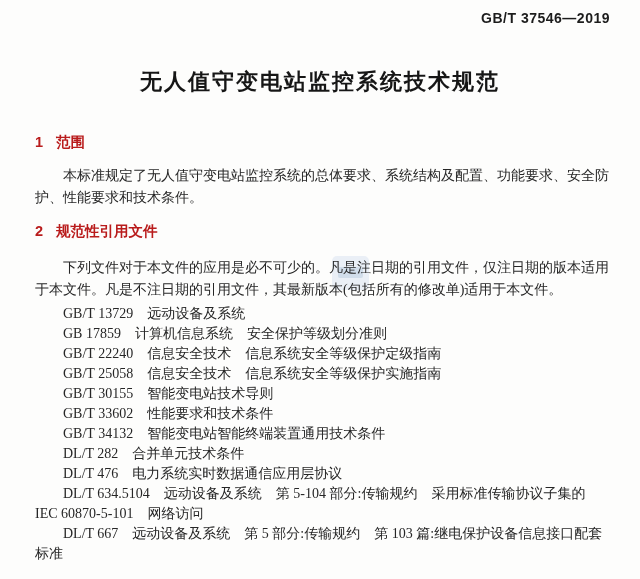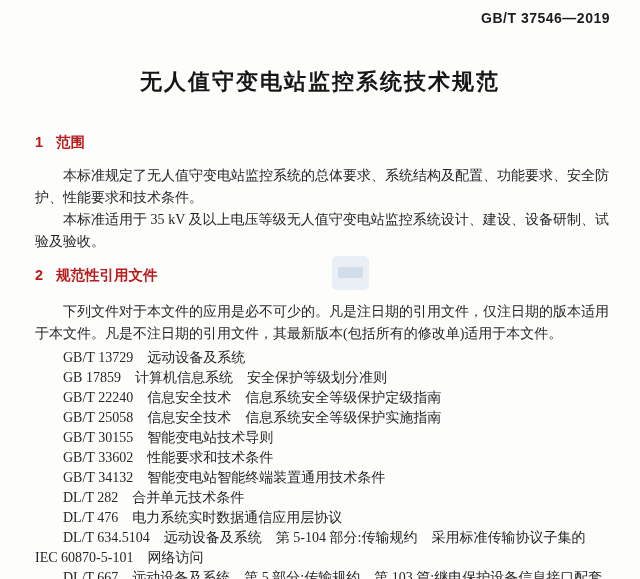--- a/index.html
+++ b/index.html
@@ -73,21 +73,20 @@
     <span class="wm-glyph"></span>
   </div>
 
   <div class="content">
 
     <h2 class="sec-heading">
       <span class="sec-num">1</span><span>范围</span>
     </h2>
 
     <p class="body-para">本标准规定了无人值守变电站监控系统的总体要求、系统结构及配置、功能要求、安全防护、性能要求和技术条件。</p>
-    <p class="body-para">本标准适用于 35 kV 及以上电压等级无人值守变电站监控系统设计、建设、设备研制、试验及验收。</p>
 
     <h2 class="sec-heading second">
       <span class="sec-num">2</span><span>规范性引用文件</span>
     </h2>
 
     <p class="body-para">下列文件对于本文件的应用是必不可少的。凡是注日期的引用文件，仅注日期的版本适用于本文件。凡是不注日期的引用文件，其最新版本(包括所有的修改单)适用于本文件。</p>
 
     <div class="ref-list">
       <p class="ref-para"><span class="ref-code">GB/T 13729</span><span>远动设备及系统</span></p>
       <p class="ref-para"><span class="ref-code">GB 17859</span><span>计算机信息系统　安全保护等级划分准则</span></p>

